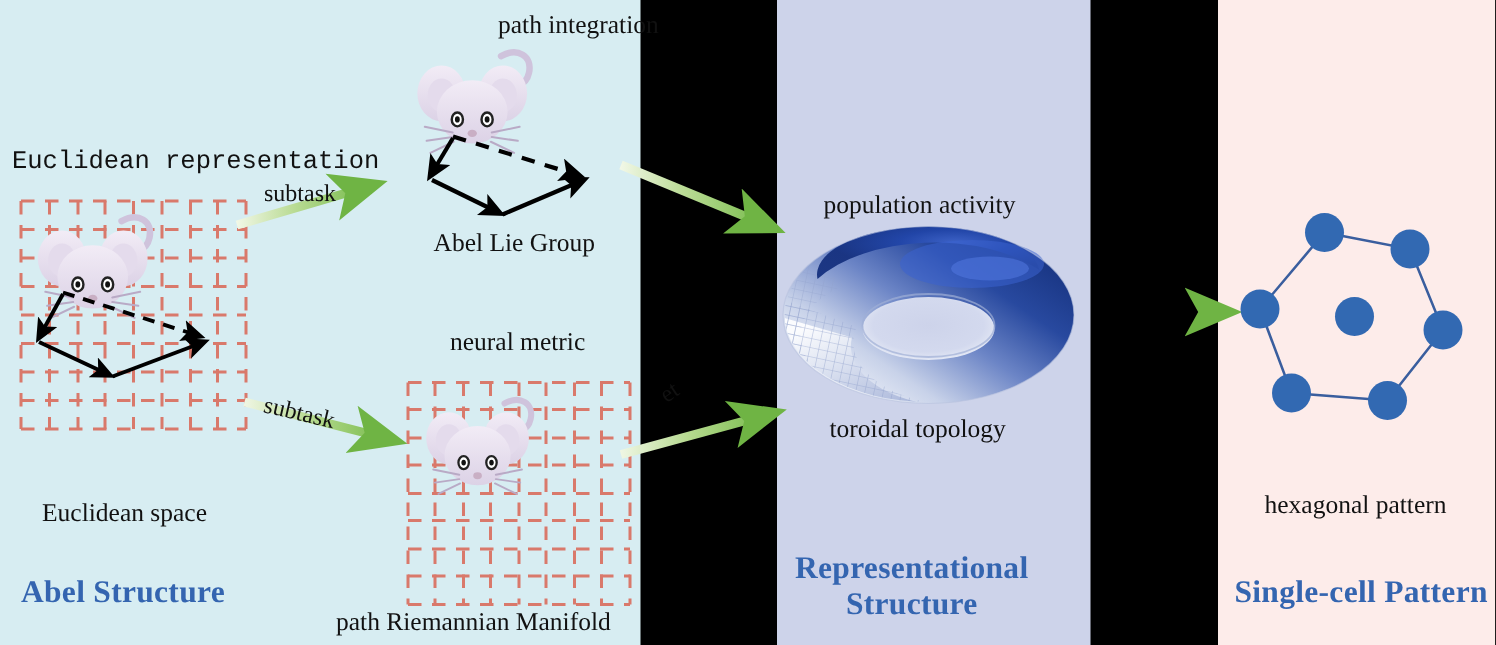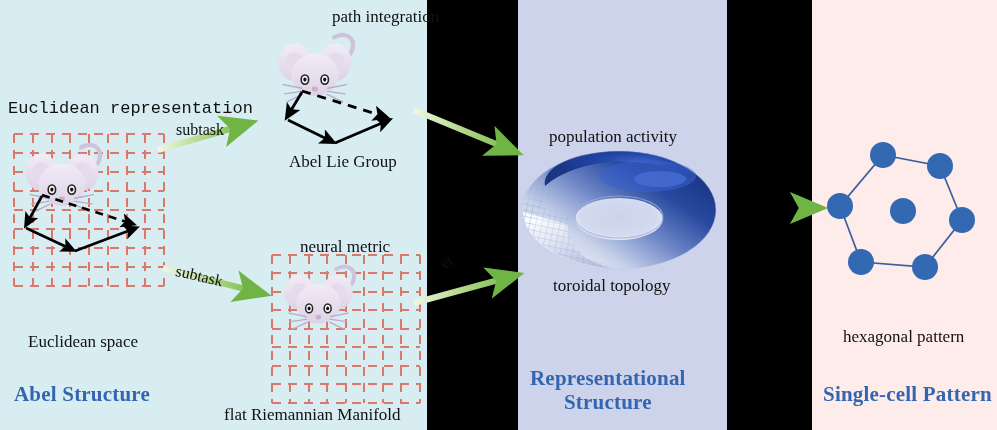--- a/index.html
+++ b/index.html
@@ -290,22 +290,22 @@
         <circle cx="840" cy="206" r="13"></circle>
         <circle cx="903" cy="211" r="13"></circle>
       </g>
     </g>
   </svg>
 
   <div class="cap" style="left:8px;top:99px;font-family:Liberation Mono, monospace;">Euclidean representation</div>
   <div class="cap" style="left:28px;top:286px;margin-top:46px;">Euclidean space</div>
   <div class="cap" style="left:284px;top:7px;margin-left:48px;">path integration</div>
   <div class="cap" style="left:289px;top:152px;">Abel Lie Group</div>
-  <div class="cap" style="left:300px;top:237px;">neural metric</div>
-  <div class="cap" style="left:224px;top:405px;">flat Riemannian Manifold</div>
+  <div class="cap" style="left:300px;top:218px;">neural metric</div>
+  <div class="cap" style="left:224px;top:405px;">path Riemannian Manifold</div>
 
   <div class="cap" style="left:549px;top:127px;text-align:center;">population activity</div>
   <div class="cap" style="left:553px;top:276px;text-align:center;">toroidal topology</div>
 
   <div class="cap" style="left:843px;top:283px;margin-top:44px;">hexagonal pattern</div>
 
   <div class="arrow-label" id="lbl-subtask-1">subtask</div>
   <div class="arrow-label" id="lbl-subtask-2">subtask</div>
   <div class="arrow-label" id="lbl-constraint">et</div>
 

